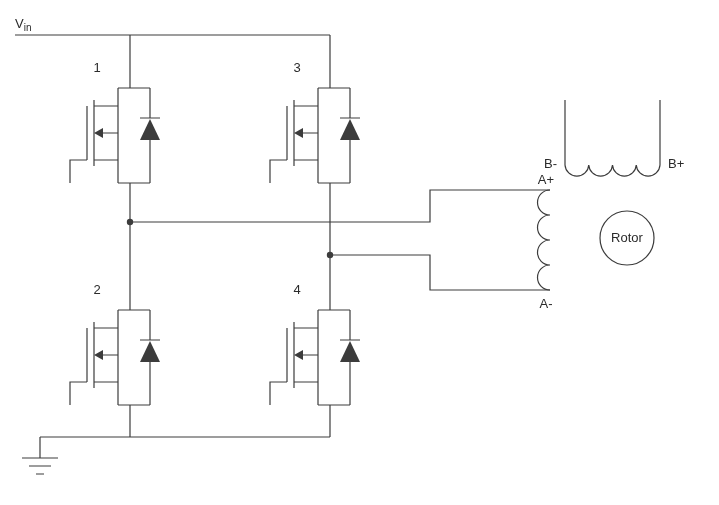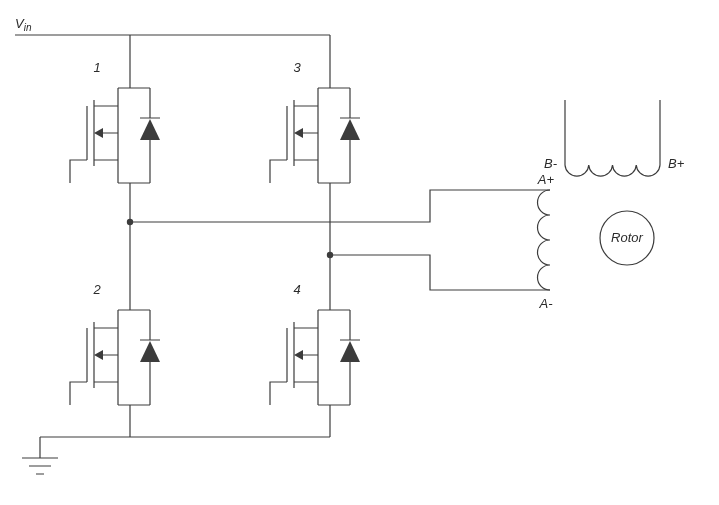--- a/index.html
+++ b/index.html
@@ -1,21 +1,20 @@
 <!DOCTYPE html>
 <html style="--line-color: #3c3c3c; --text-color: #2b2b2b; --bg-color: #ffffff;"><head>
 <meta charset="utf-8">
 <style>
   html, body { margin: 0; padding: 0; background: #ffffff; }
   .stage {
     width: 719px; height: 505px;
     position: relative;
     background: var(--bg-color, #ffffff);
     overflow: hidden;
-    font-style: italic;
   }
   svg { display: block; }
   .stroke { stroke: var(--line-color, #3c3c3c); fill: none; stroke-width: 1.2; }
   .filled { fill: var(--line-color, #3c3c3c); stroke: none; }
   .lbl {
     font-family: "Liberation Sans", "DejaVu Sans", sans-serif;
     font-size: 13px;
     fill: var(--text-color, #2b2b2b);
   }
   .sub { font-size: 10px; }

